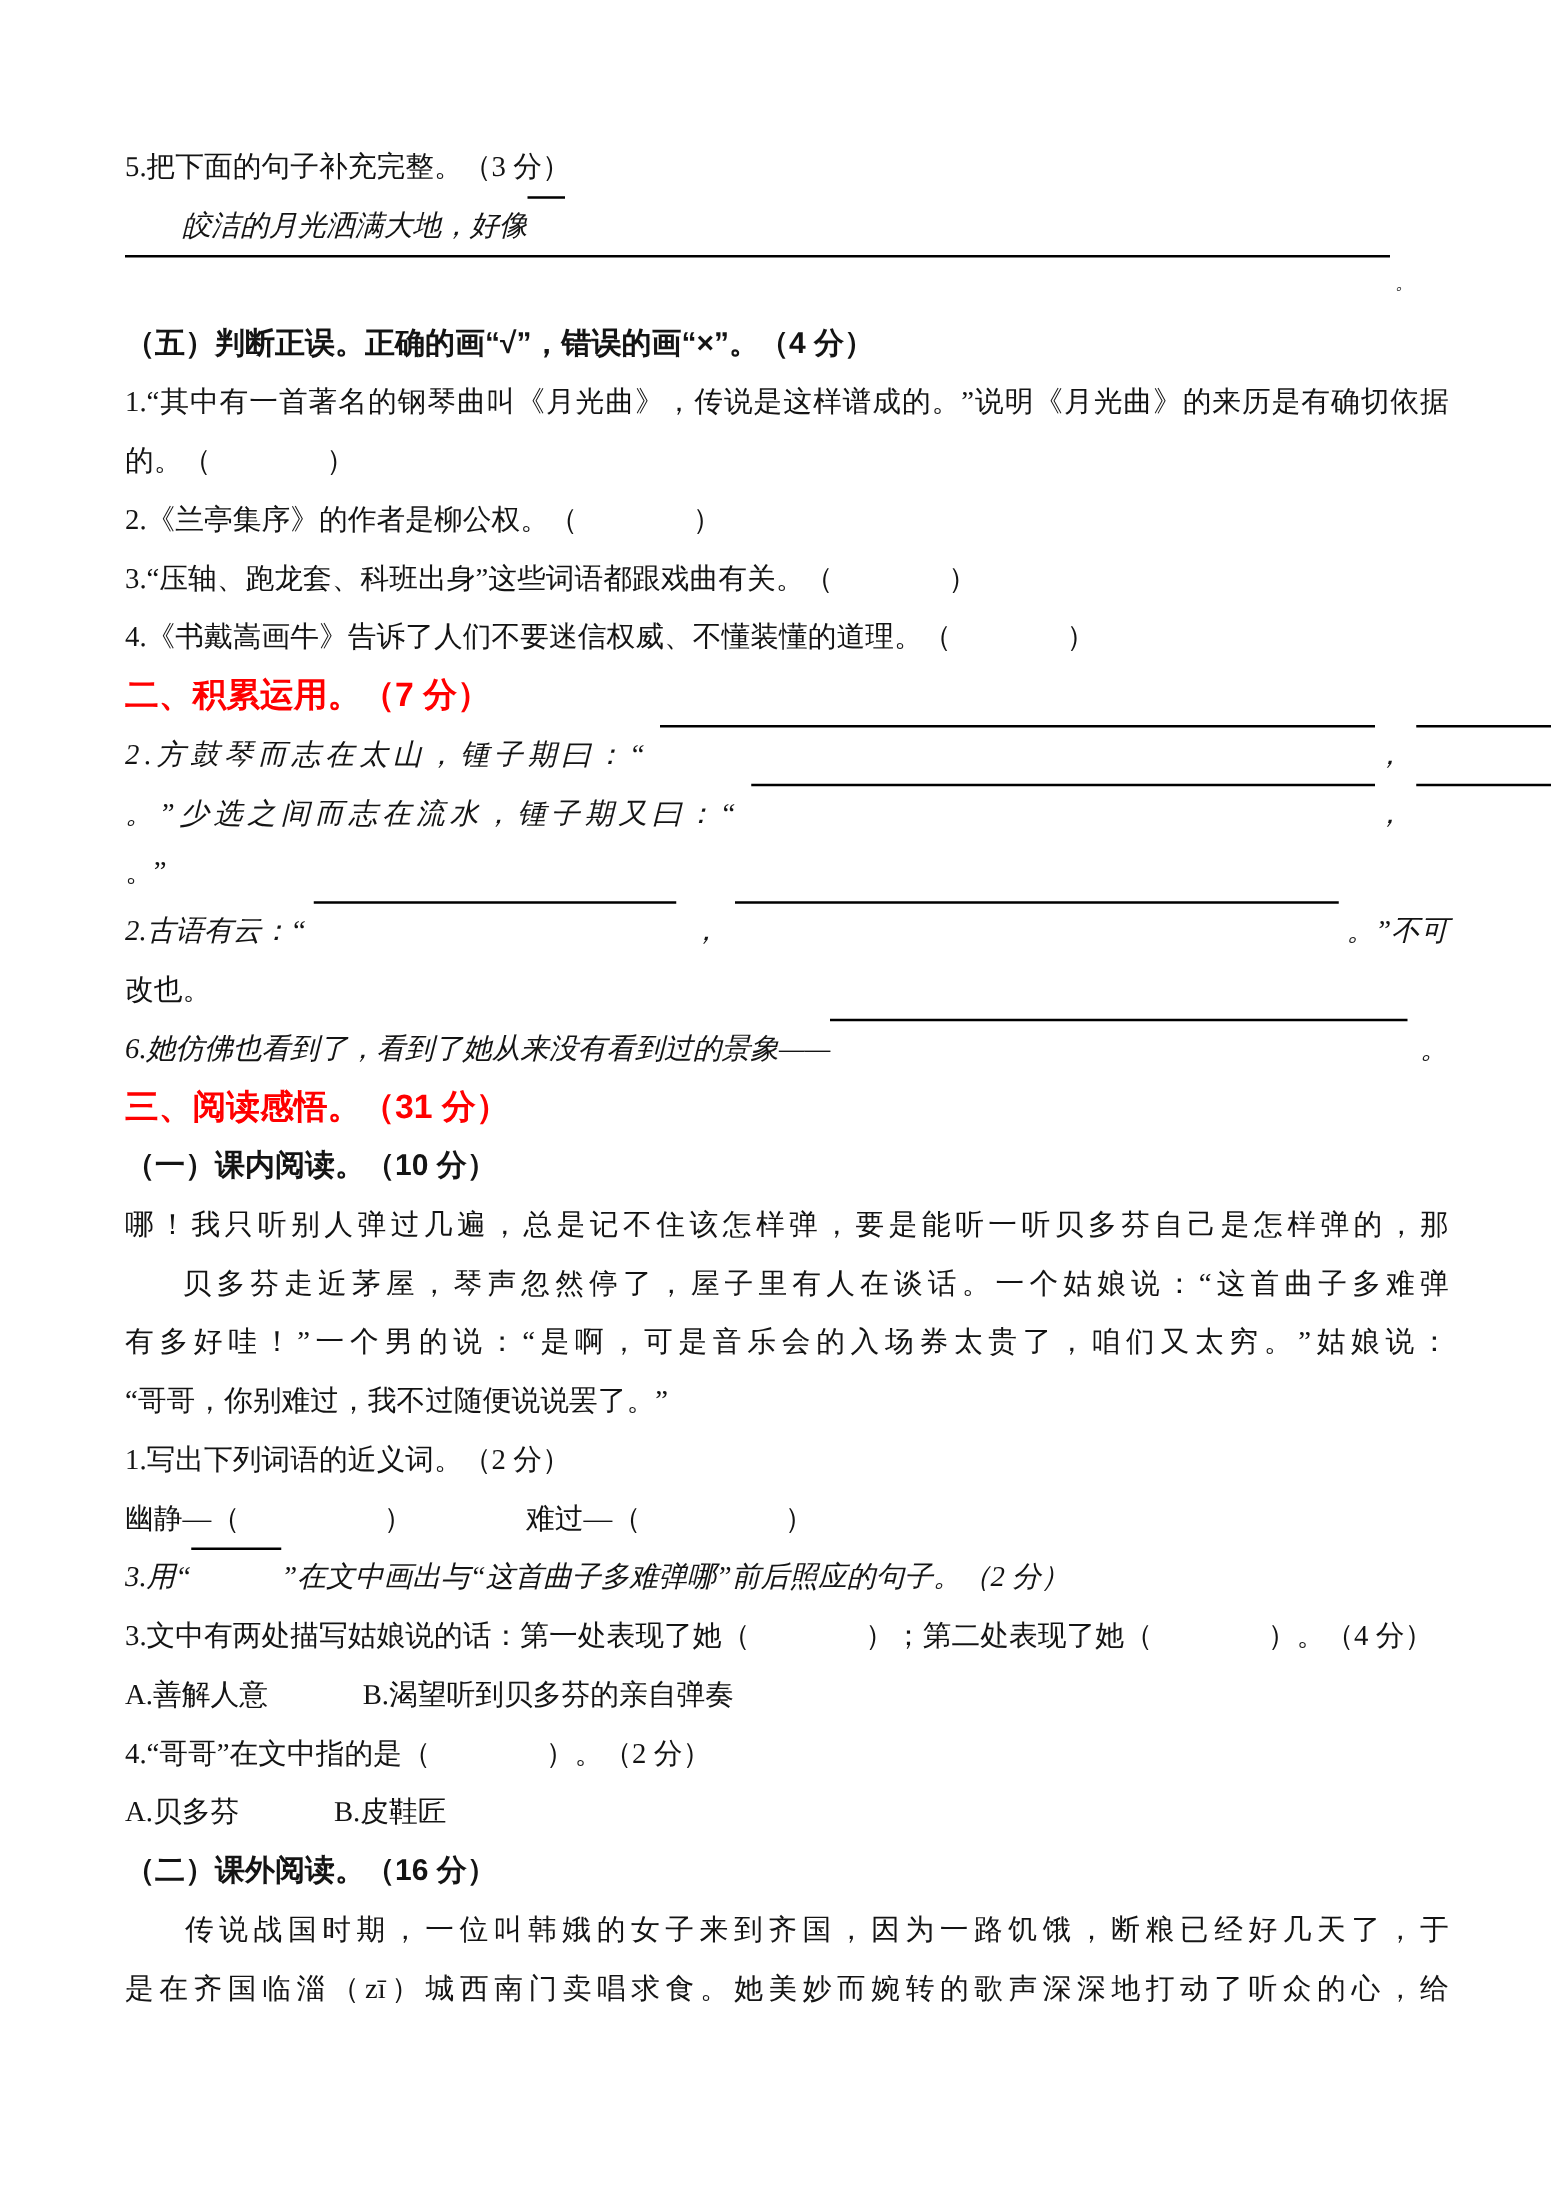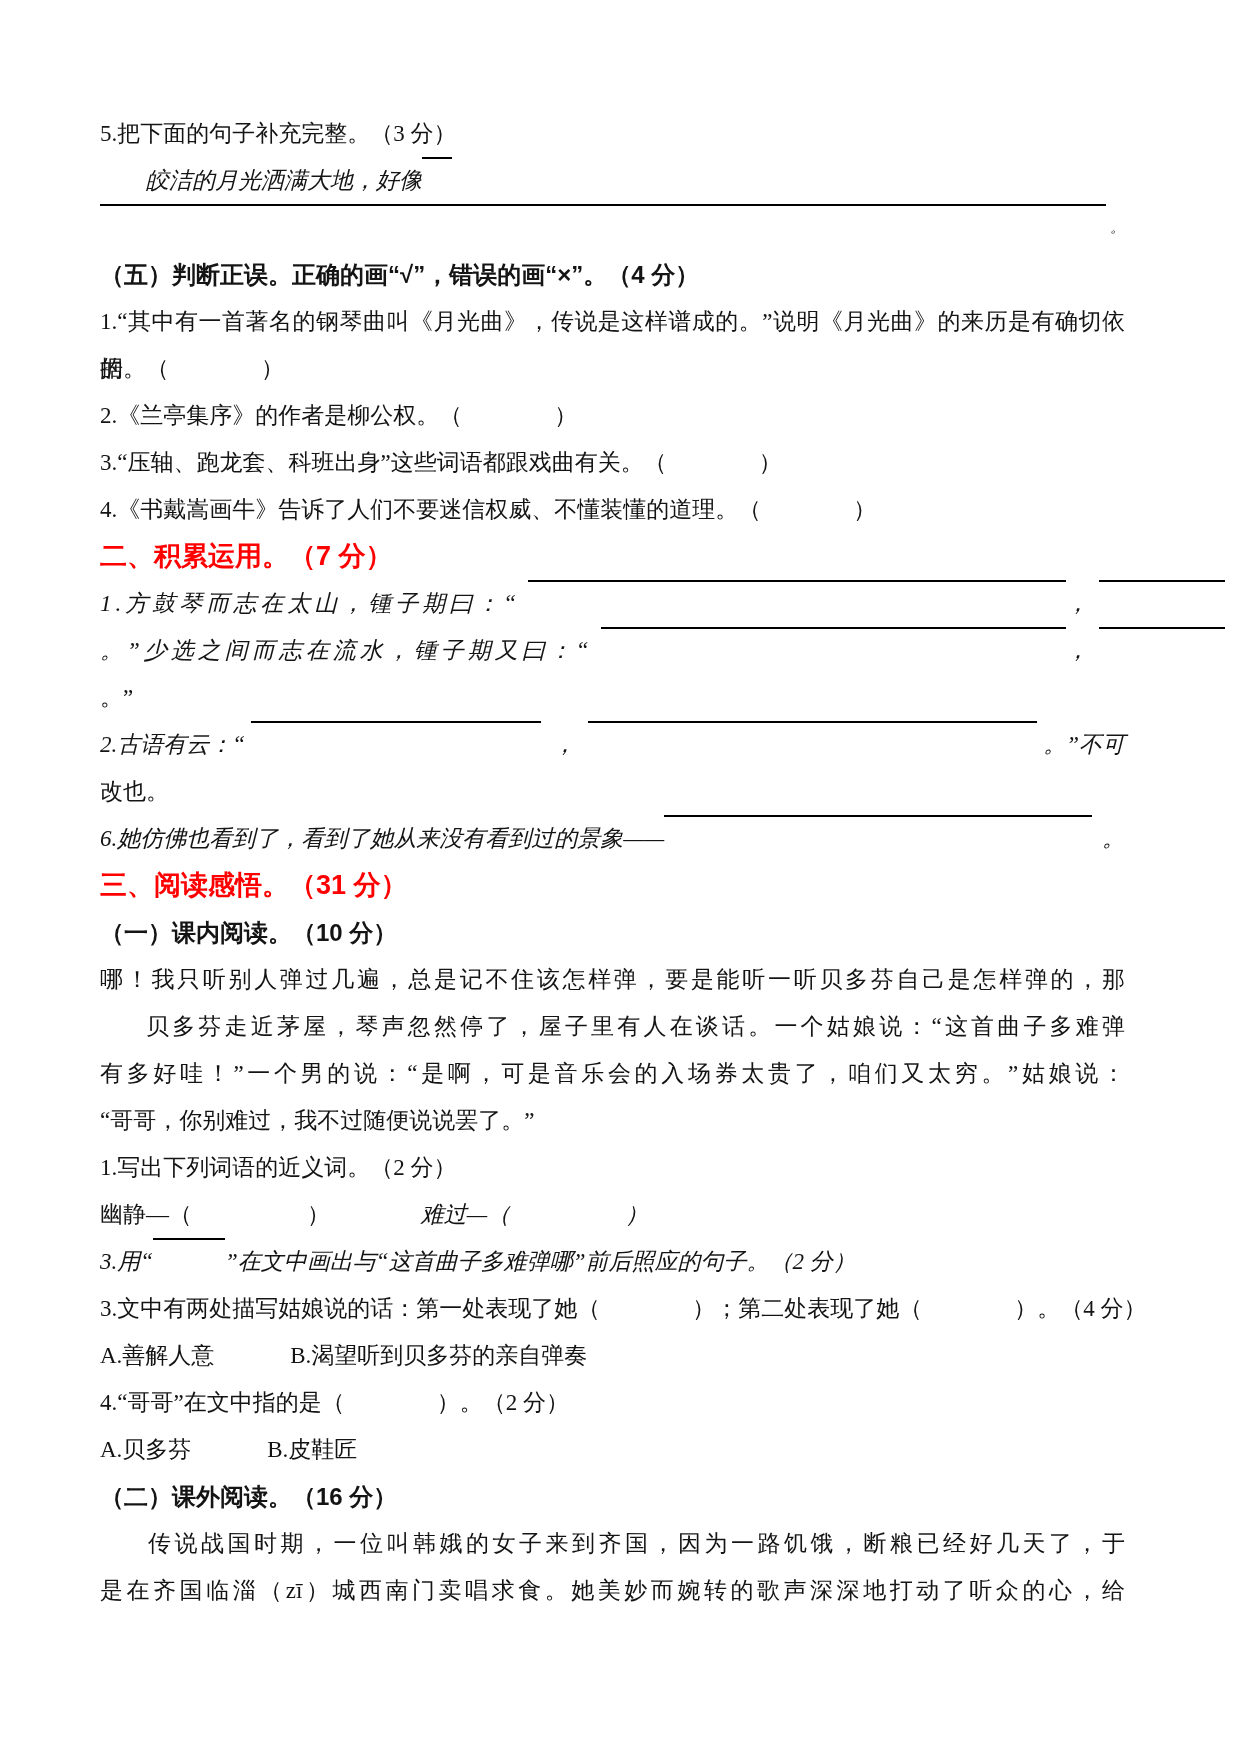--- a/index.html
+++ b/index.html
@@ -1,21 +1,21 @@
 <!DOCTYPE html>
 <html lang="zh"><head>
 <meta charset="utf-8">
 <style>
   html,body{margin:0;padding:0;background:#ffffff;}
   .page{
     position:relative;
     width:1241px;height:1754px;
     background:#ffffff;
     box-sizing:border-box;
-    padding:110px 116px 0 100px;
+    padding:110px 82px 0 100px;
     color:#141414;
     font-family:"Liberation Serif","DejaVu Serif",serif;
     font-size:23px;
   }
   .row{height:47px;line-height:47px;white-space:nowrap;overflow:visible;}
   .frow{display:flex;align-items:flex-start;font-style:italic;}
   .just{text-align:justify;text-align-last:justify;white-space:normal;}
   .indent2{padding-left:46px;}
   .sp{letter-spacing:4px;}
   .blank{display:inline-block;height:0;border-bottom:2px solid #000;}
@@ -26,21 +26,21 @@
     font-family:"Liberation Sans","DejaVu Sans",sans-serif;
     font-weight:bold;font-size:27px;
   }
   .h-black{
     font-family:"Liberation Sans","DejaVu Sans",sans-serif;
     font-weight:bold;font-size:24px;
   }
   .tail-dot{font-size:15px;margin-left:4px;}
   .small-dot{margin-left:10px;}
   .gap70{margin-left:70px;}
-  .gap60{margin-left:85px;font-style:italic;}
+  .gap60{margin-left:85px;}
 </style>
 </head>
 <body>
 
 <div class="page">
 
   <div class="row">5.把下面的句子补充完整。（3 分）</div>
   <div class="row frow">
     <span class="indent2">皎洁的月光洒满大地，好像</span>
     <span class="blank" style="width:30px;"></span>
@@ -53,21 +53,21 @@
   <div class="row h-black">（五）判断正误。正确的画“√”，错误的画“×”。（4 分）</div>
   <div class="row just">1.“其中有一首著名的钢琴曲叫《月光曲》，传说是这样谱成的。”说明《月光曲》的来历是有确切依据</div>
   <div class="row">的。（　　　　）</div>
   <div class="row">2.《兰亭集序》的作者是柳公权。（　　　　）</div>
   <div class="row">3.“压轴、跑龙套、科班出身”这些词语都跟戏曲有关。（　　　　）</div>
   <div class="row">4.《书戴嵩画牛》告诉了人们不要迷信权威、不懂装懂的道理。（　　　　）</div>
 
   <div class="row h-red">二、积累运用。（7 分）</div>
 
   <div class="row frow bleed">
-    <span class="sp">1.方鼓琴而志在太山，锺子期曰：“</span>
+    <span class="sp">2.方鼓琴而志在太山，锺子期曰：“</span>
     <span class="blank grow" style="margin-left:8px;"></span>
     <span>，</span>
     <span class="blank" style="width:126px;margin-left:10px;"></span>
   </div>
   <div class="row frow bleed">
     <span class="sp">。”少选之间而志在流水，锺子期又曰：“</span>
     <span class="blank grow" style="margin-left:8px;"></span>
     <span>，</span>
     <span class="blank" style="width:126px;margin-left:10px;"></span>
   </div>

